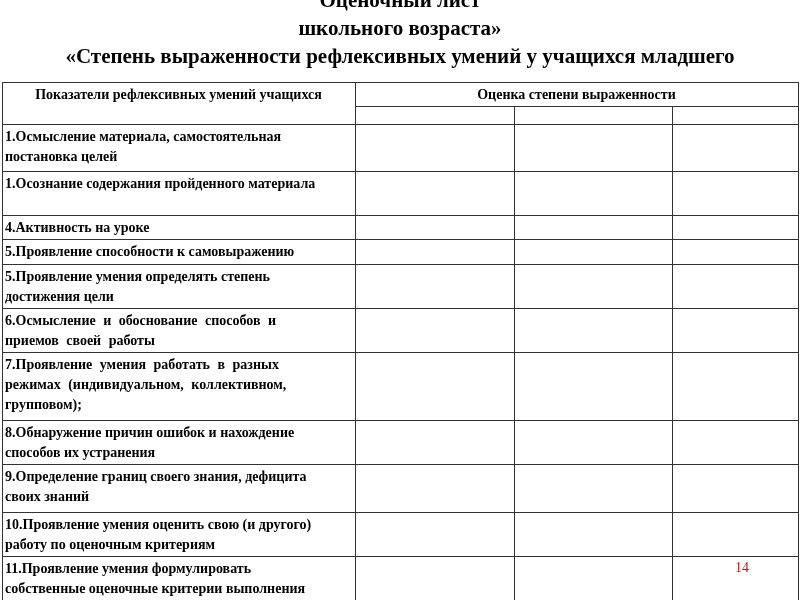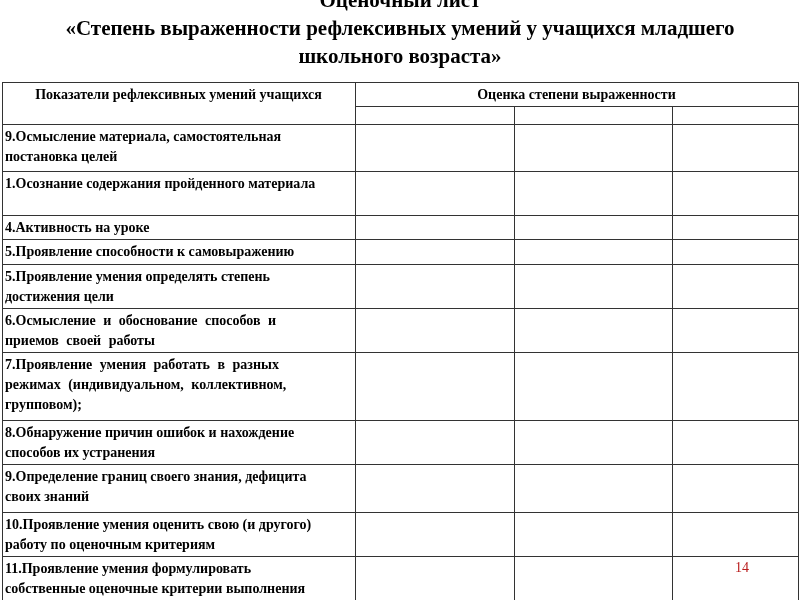--- a/index.html
+++ b/index.html
@@ -87,22 +87,22 @@
     font-weight: normal;
   }
 </style>
 </head>
 <body>
 
 <div class="slide">
 
   <div class="title">
     <div>Оценочный лист</div>
+    <div>школьного возраста»</div>
     <div>«Степень выраженности рефлексивных умений у учащихся младшего</div>
-    <div>школьного возраста»</div>
   </div>
 
   <table class="eval">
     <colgroup>
       <col style="width:353px">
       <col style="width:159px">
       <col style="width:158px">
       <col style="width:126px">
     </colgroup>
     <tbody>
@@ -110,21 +110,21 @@
         <td class="hcell" rowspan="2">Показатели рефлексивных умений учащихся</td>
         <td class="hcell" colspan="3">Оценка степени выраженности</td>
       </tr>
       <tr class="hr2">
         <td></td>
         <td></td>
         <td></td>
       </tr>
 
       <tr class="r1">
-        <td class="label">9.Осмысление материала, самостоятельная
+        <td class="label">1.Осмысление материала, самостоятельная
 постановка целей</td>
         <td></td>
         <td></td>
         <td></td>
       </tr>
       <tr class="r2">
         <td class="label">1.Осознание содержания пройденного материала</td>
         <td></td>
         <td></td>
         <td></td>

